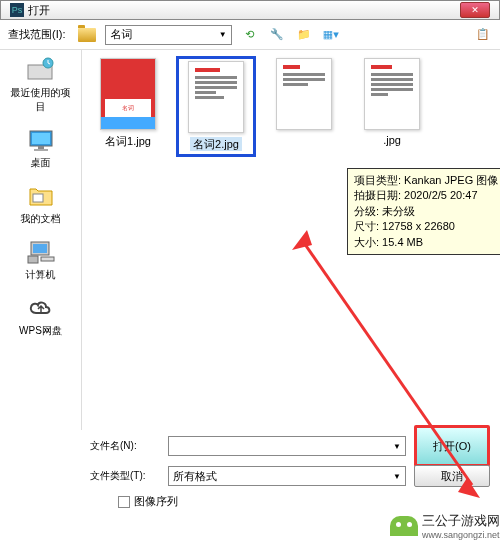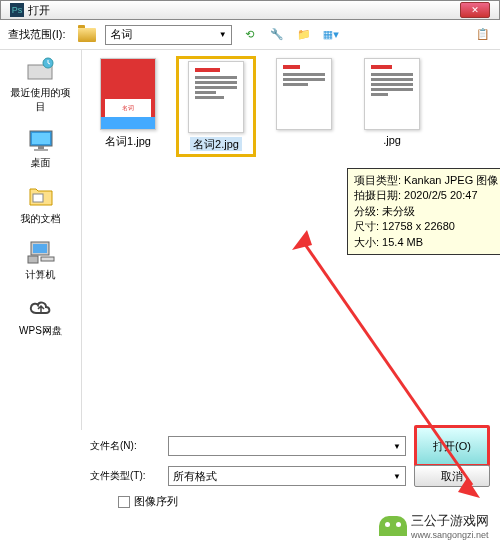--- a/index.html
+++ b/index.html
@@ -24,21 +24,21 @@
     
     .sidebar { width: 82px; border-right: 1px solid #ddd; padding: 4px 4px; display: flex; flex-direction: column; gap: 8px; align-items: center; }
     .sb-item { display: flex; flex-direction: column; align-items: center; gap: 2px; cursor: pointer; padding: 2px; }
     .sb-icon { width: 32px; height: 28px; display: flex; align-items: center; justify-content: center; }
     .sb-label { font-size: 10px; text-align: center; }
     
     .ic-recent svg, .ic-desktop svg, .ic-docs svg, .ic-computer svg, .ic-cloud svg { display: block; }
     
     .file-area { flex: 1; padding: 6px; position: relative; display: flex; gap: 8px; align-items: flex-start; }
     .file-item { display: flex; flex-direction: column; align-items: center; gap: 4px; padding: 2px; width: 80px; }
-    .file-item.selected { border: 3px solid #eab308; }
+    .file-item.selected { border: 3px solid #1d4ed8; }
     .thumb { width: 56px; height: 72px; border: 1px solid #ccc; background: #fff; position: relative; box-shadow: 1px 1px 3px rgba(0,0,0,0.2); }
     .thumb.red { background: #d33; display: flex; flex-direction: column; }
     .thumb.red .rtop { flex: 1; }
     .thumb.red .rmid { height: 18px; background: #fff; margin: 0 4px; font-size: 6px; display: flex; align-items: center; justify-content: center; color: #d33; }
     .thumb.red .rbot { height: 12px; background: #4af; }
     .thumb.doc { padding: 6px; }
     .thumb.doc .dline { height: 3px; background: #888; margin-bottom: 2px; }
     .thumb.doc .dline.red { background: #d33; width: 60%; margin-bottom: 4px; height: 4px; }
     .file-label { font-size: 11px; text-align: center; }
     .sel-bg { background: #cce4f7; padding: 1px 3px; }
@@ -50,21 +50,21 @@
     .bottom { padding: 4px 10px 8px 90px; border-top: 0; }
     .row { display: flex; align-items: center; gap: 8px; margin-bottom: 6px; height: 24px; }
     .row-label { font-size: 10px; width: 70px; }
     .text-input, .type-select { flex: 1; height: 20px; border: 1px solid #888; font-size: 11px; padding: 0 4px; display: flex; align-items: center; justify-content: space-between; background: #fff; }
     .type-select { flex: 1; }
     .action-btn { width: 76px; height: 22px; border: 1px solid #888; background: linear-gradient(#fff, #e0e0e0); font-size: 11px; cursor: pointer; border-radius: 2px; }
     .action-btn.primary { border: 3px solid #e33; background: linear-gradient(#dff, #8dd); height: 42px; }
     .chk-row { display: flex; align-items: center; gap: 4px; margin-top: 4px; margin-left: 28px; }
     .chk { width: 12px; height: 12px; border: 1px solid #888; background: #fff; }
     
-    .watermark { position: absolute; right: 11px; bottom: 6px; display: flex; align-items: center; gap: 4px; font-size: 13px; color: #222; z-index: 20; }
+    .watermark { position: absolute; right: 0; bottom: 6px; display: flex; align-items: center; gap: 4px; font-size: 13px; color: #222; z-index: 20; }
     .wm-icon { width: 28px; height: 20px; background: #7bc043; border-radius: 10px 10px 0 0; position: relative; }
     .wm-icon::before, .wm-icon::after { content: ''; position: absolute; width: 5px; height: 5px; background: #fff; border-radius: 50%; top: 6px; }
     .wm-icon::before { left: 6px; }
     .wm-icon::after { right: 6px; }
     .wm-sub { font-size: 9px; color: #666; }
   </style>
 </head>
 <body>
 
 <div class="dialog">

